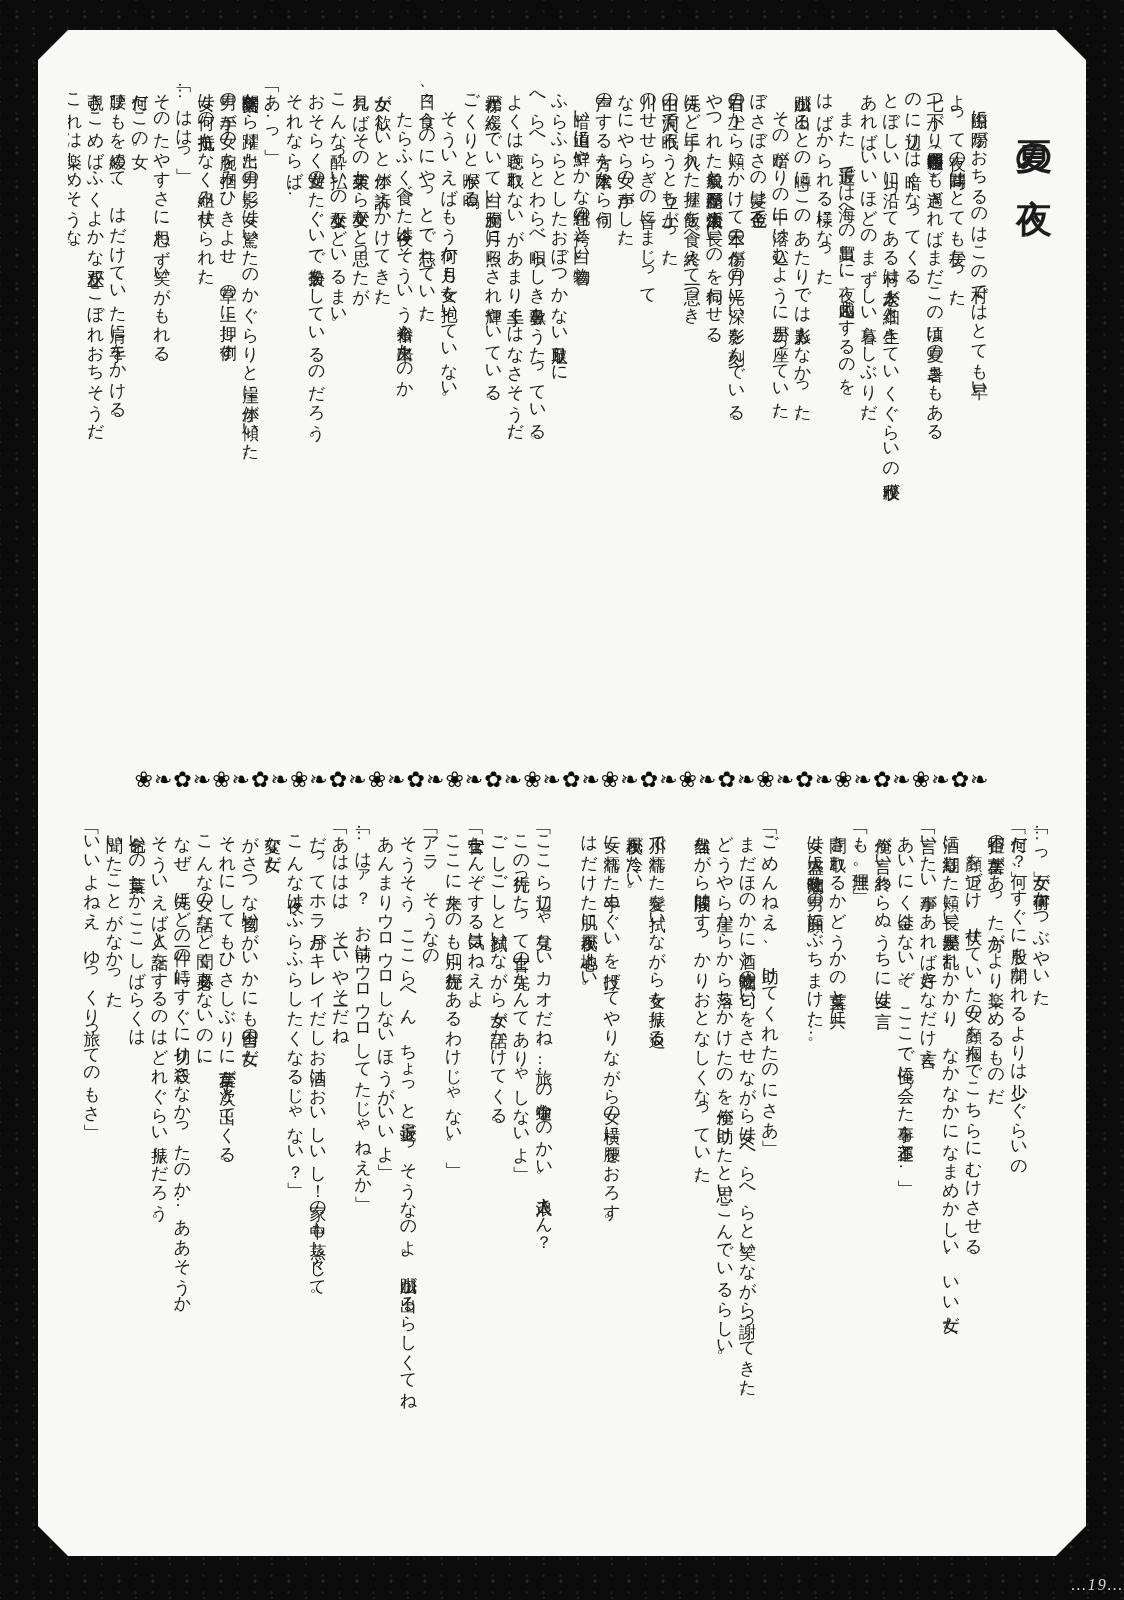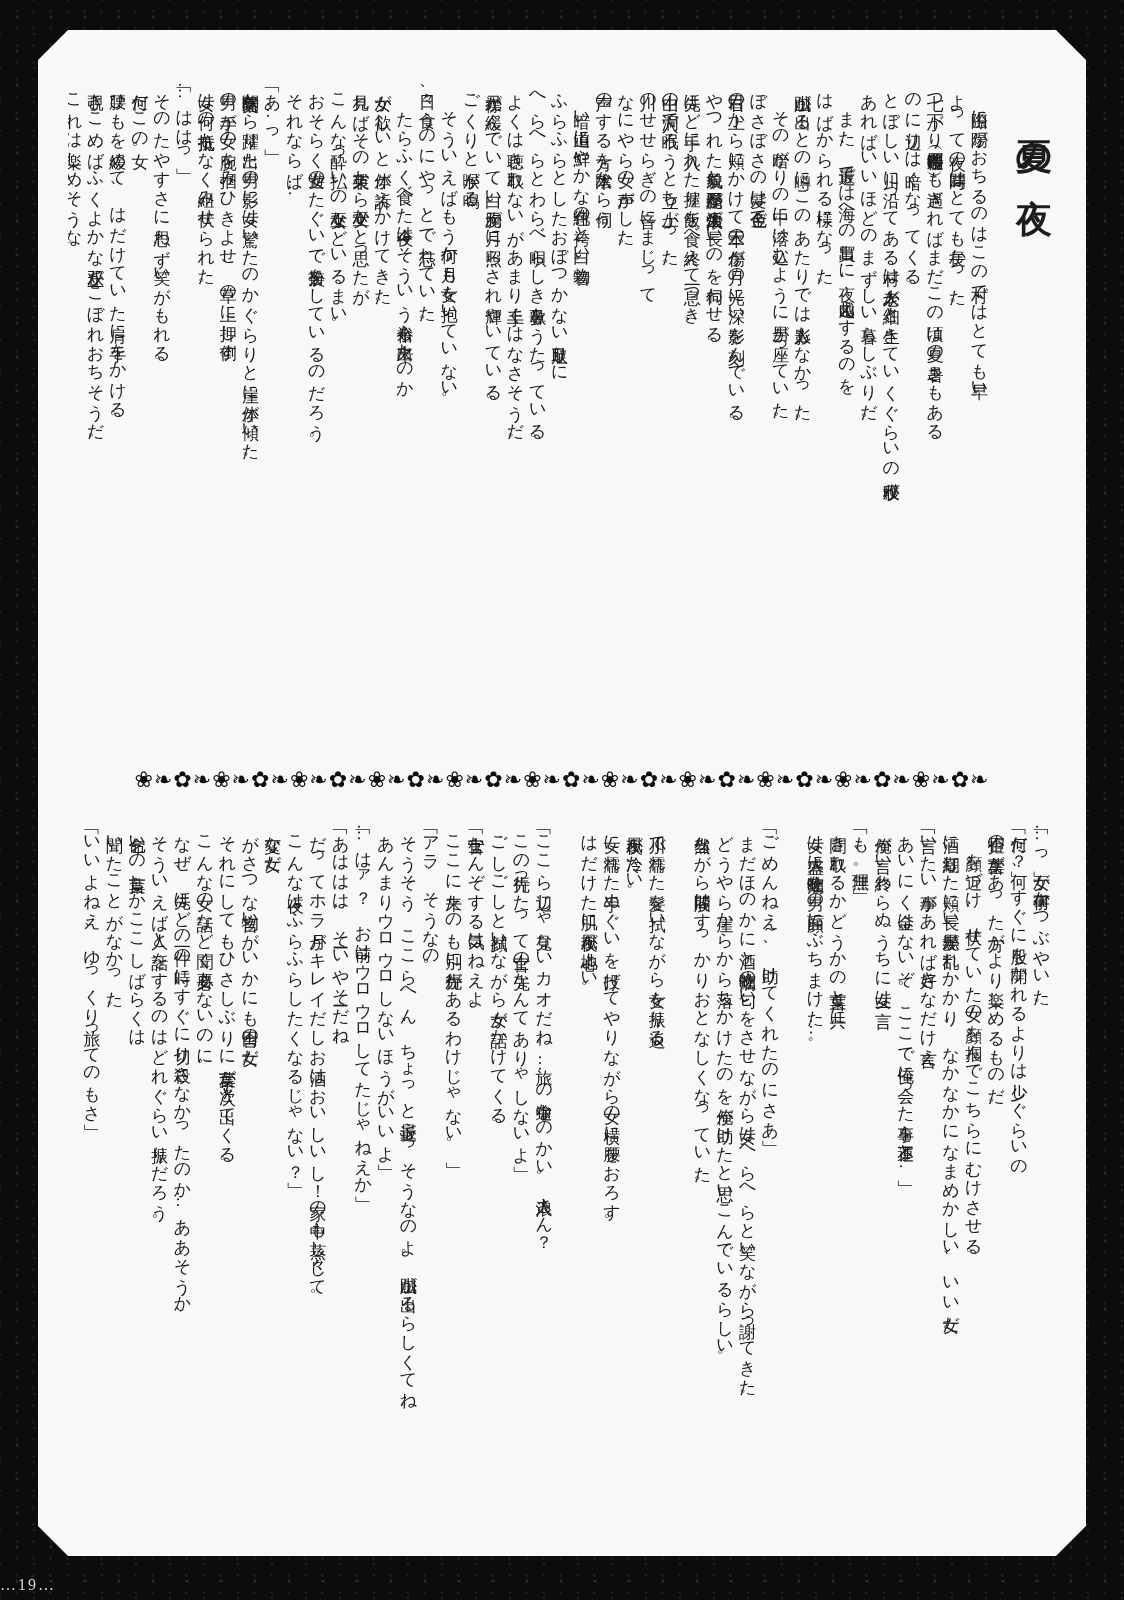--- a/index.html
+++ b/index.html
@@ -71,25 +71,26 @@
     font-size:22px;
     line-height:44px;
     letter-spacing:1px;
     text-align:center;
     white-space:nowrap;
     overflow:hidden;
   }
   .pagenum{
     position:absolute;
     left:0; right:0; bottom:6px;
-    text-align:left;
+    text-align:right;
     color:var(--pagenum_ink);
     font-size:16px;
     letter-spacing:2px;
     font-family:"Liberation Serif","DejaVu Serif",serif;
+    font-style:italic;
   }
 </style>
 </head>
 <body>
 
 <div class="sheet">
   <h1 class="title">夏の夜</h1>
 
   <div class="vtext top">
       <p>　山際に陽がおちるのはこの村ではとても早い。</p>

